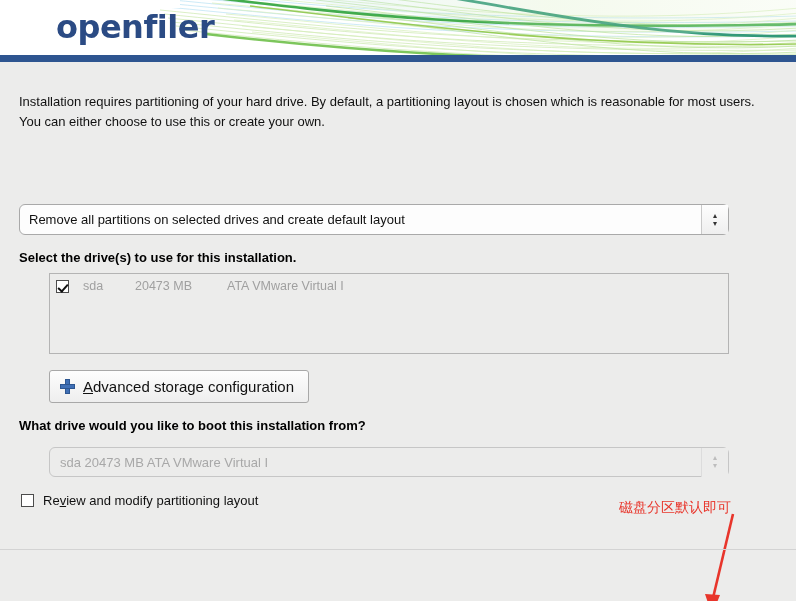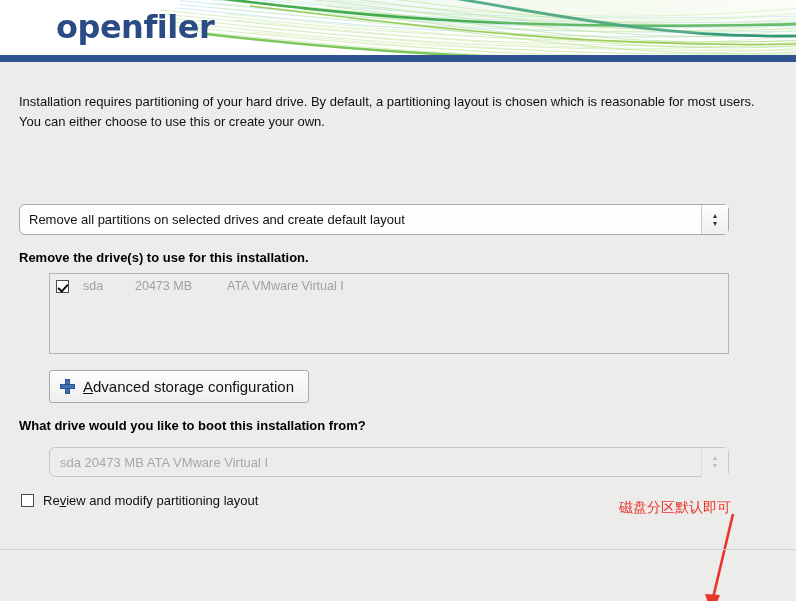--- a/index.html
+++ b/index.html
@@ -165,21 +165,21 @@
   </div>
 
   <div class="combo">
     <div class="val">Remove all partitions on selected drives and create default layout</div>
     <div class="spin">
       <i>▴</i>
       <i>▾</i>
     </div>
   </div>
 
-  <div class="sect-label">Remove the drive(s) to use for this installation.</div>
+  <div class="sect-label">Select the drive(s) to use for this installation.</div>
 
   <div class="drivebox">
     <div class="driverow">
       <div class="chk on"></div>
       <div class="dcell c1">sda</div>
       <div class="dcell c2">20473 MB</div>
       <div class="dcell">ATA VMware Virtual I</div>
     </div>
   </div>
 

